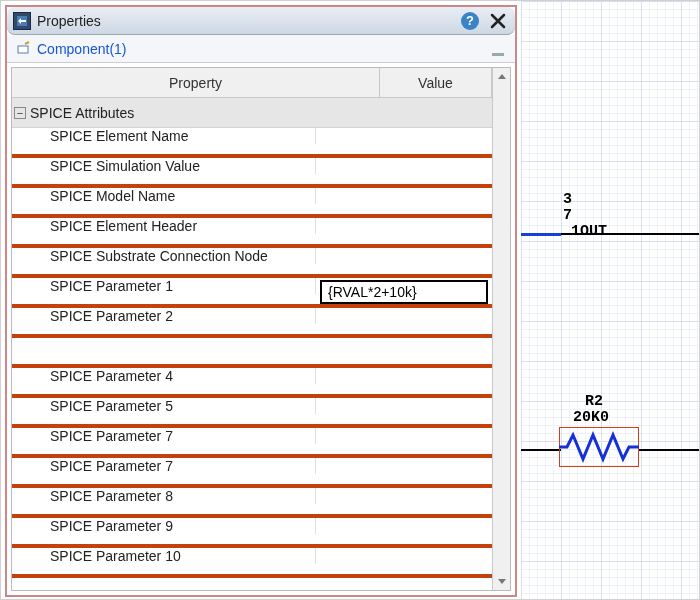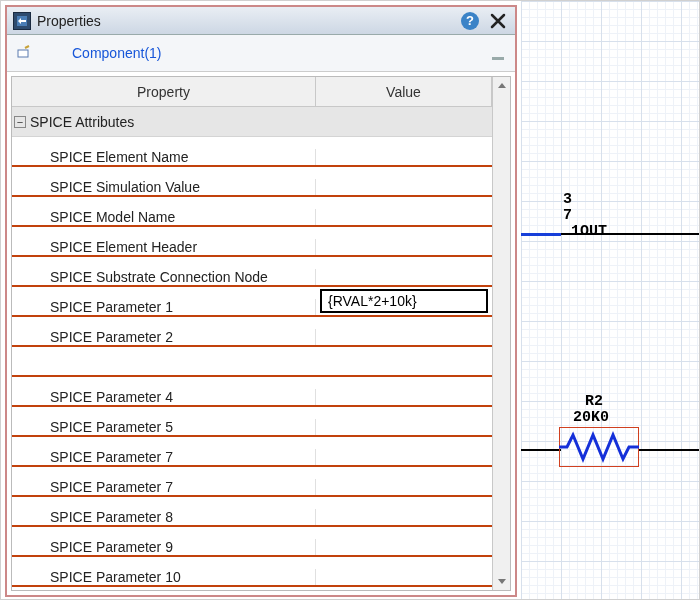--- a/index.html
+++ b/index.html
@@ -1,48 +1,48 @@
 <!DOCTYPE html>
 <html><head>
 <meta charset="utf-8">
 <style>
   * { box-sizing: border-box; margin: 0; padding: 0; }
   body { font-family: "Segoe UI", Tahoma, sans-serif; font-size: 13px; background: #fff; }
   .stage { width: 700px; height: 600px; position: relative; border: 1px solid #d0d0d0; overflow: hidden; }
 
   
   .panel { position: absolute; left: 4px; top: 4px; width: 512px; height: 592px; border: 2px solid #c88; display: flex; flex-direction: column; }
-  .titlebar { height: 28px; background: linear-gradient(#e9eef4, #cdd7e4); border-bottom: 1px solid #9aa; display: flex; align-items: center; padding: 0 6px; }
+  .titlebar { height: 28px; background: linear-gradient(#e9eef4, #cdd7e4); border-bottom: 1px solid #9aa; display: flex; align-items: center; padding: 0 6px; border-radius: 8px; }
   .tb-icon { width: 18px; height: 18px; background: #2e4b6e; border: 1px solid #1a2a40; margin-right: 6px; display: flex; align-items: center; justify-content: center; }
   .tb-icon svg { width: 12px; height: 12px; }
   .tb-title { flex: 1; color: #222; font-size: 14px; }
   .tb-help { width: 18px; height: 18px; border-radius: 50%; background: #3b83c7; color: #fff; font-weight: bold; display: flex; align-items: center; justify-content: center; font-size: 13px; margin-right: 8px; cursor: pointer; }
   .tb-close { width: 22px; height: 22px; display: flex; align-items: center; justify-content: center; cursor: pointer; }
   .tb-close svg { width: 16px; height: 16px; }
 
-  .subbar { height: 37px; background: #f4f6f9; border-bottom: 1px solid #ccc; display: flex; align-items: center; padding: 0 8px; gap: 35px; }
+  .subbar { height: 28px; background: #f4f6f9; border-bottom: 1px solid #ccc; display: flex; align-items: center; padding: 0 8px; }
   .sub-icon { width: 16px; height: 16px; margin-right: 6px; display:flex; align-items:center; justify-content:center; }
   .sub-link { color: #1756d9; font-size: 14px; }
   .sub-min { margin-left: auto; width: 18px; height: 18px; display:flex; align-items:flex-end; justify-content:center; color:#888; cursor:pointer; }
 
   .grid-wrap { flex: 1; display: flex; border: 1px solid #bbb; margin: 4px; }
   .grid-body { flex: 1; display: flex; flex-direction: column; overflow: hidden; }
   .hdr-row { display: flex; height: 30px; background: #f0f0f0; border-bottom: 1px solid #c8c8c8; }
   .hdr-cell { display:flex; align-items:center; justify-content:center; color:#333; font-size: 14px; border-right: 1px solid #c8c8c8; }
-  .hdr-prop { width: 304px; }
+  .hdr-prop { width: 368px; }
   .hdr-val { flex: 1; }
 
   .rows { flex:1; overflow:hidden; }
   .group-row { display:flex; height: 30px; background: #e6e6e6; border-bottom: 1px solid #d4d4d4; align-items:center; }
   .group-toggle { width: 16px; display:flex; align-items:center; justify-content:center; font-size:11px; color:#333; border:1px solid #888; height:12px; width:12px; margin: 0 4px 0 2px; cursor:pointer; line-height:10px; }
   .group-label { font-size:14px; color:#222;text-align:center; }
   .group-prop { width: 304px; display:flex; align-items:center; }
   .group-val { flex:1; border-left:1px solid #d4d4d4; }
 
-  .data-row { display:flex; height: 30px; border-bottom: 2px solid #c2410c; align-items:flex-end; }
+  .data-row { display:flex; height: 30px; border-bottom: 4px solid #c2410c; align-items:flex-start; }
   .gutter { width: 20px; background:#e6e6e6; border-right:1px solid #d4d4d4; }
   .indent { width: 12px; background:#e6e6e6; border-right:1px solid #d4d4d4; }
   .prop-cell { display:flex; align-items:center; padding-left: 6px; font-size:14px; color:#222; width: 272px; border-right:1px solid #e0e0e0; }
   .val-cell { flex:1; display:flex; align-items:center; padding: 2px 4px; font-size:14px; color:#222; }
   .val-input { width: 100%; height: 24px; border: 2px solid #000; padding: 0 6px; font-size: 14px; font-family: inherit; }
 
   .scrollbar { width: 18px; background:#f0f0f0; border-left:1px solid #c8c8c8; display:flex; flex-direction:column; align-items:center; }
   .sb-btn { height:18px; width:100%; display:flex; align-items:center; justify-content:center; color:#666; font-size:10px; cursor:pointer; }
   .sb-track { flex:1; }
 

